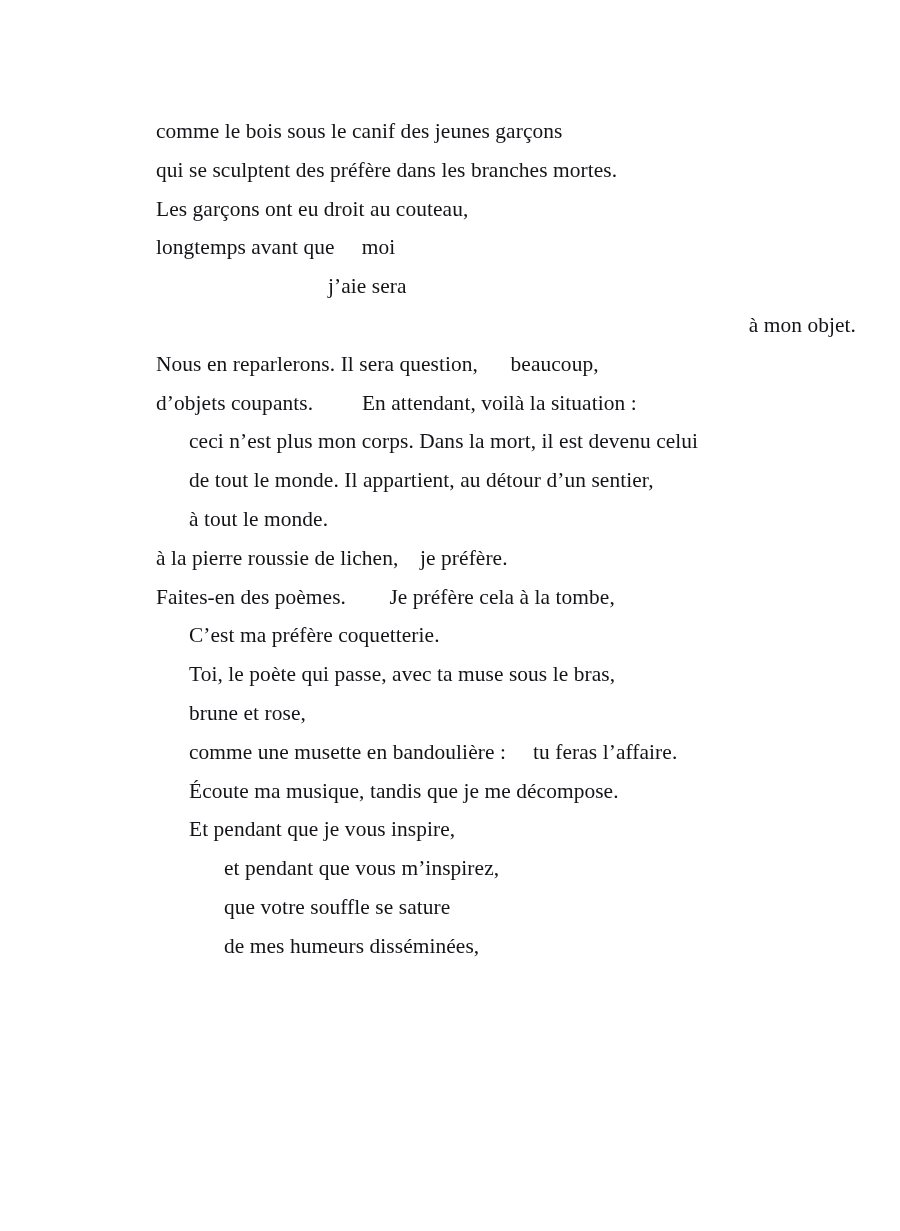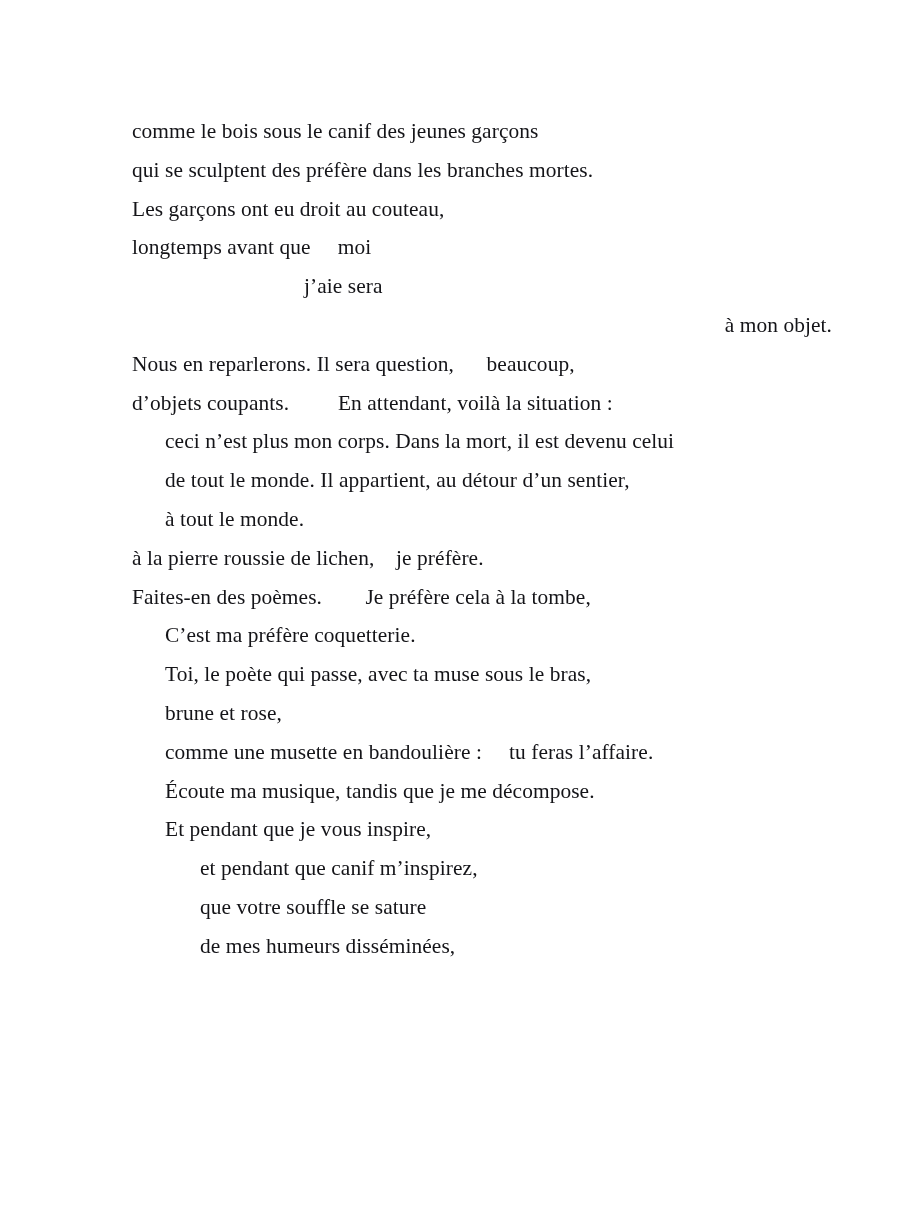--- a/index.html
+++ b/index.html
@@ -18,21 +18,21 @@
   .page {
     position: relative;
     width: 900px;
     height: 1231px;
     background: #ffffff;
     box-sizing: border-box;
   }
 
   .poem {
     position: absolute;
-    left: 132px;
+    left: 156px;
     top: 112px;
     width: 700px;
   }
 
   .line {
     font-size: 21.4px;
     line-height: 38.8px;
     letter-spacing: 0.08px;
     white-space: pre;
     color: #141418;
@@ -64,17 +64,17 @@
       <div class="line ind-1">de tout le monde. Il appartient, au détour d’un sentier,</div>
       <div class="line ind-1">à tout le monde.</div>
       <div class="line ind-0">à la pierre roussie de lichen,    je préfère.</div>
       <div class="line ind-0">Faites-en des poèmes.        Je préfère cela à la tombe,</div>
       <div class="line ind-1">C’est ma préfère coquetterie.</div>
       <div class="line ind-1">Toi, le poète qui passe, avec ta muse sous le bras,</div>
       <div class="line ind-1">brune et rose,</div>
       <div class="line ind-1">comme une musette en bandoulière :     tu feras l’affaire.</div>
       <div class="line ind-1">Écoute ma musique, tandis que je me décompose.</div>
       <div class="line ind-1">Et pendant que je vous inspire,</div>
-      <div class="line ind-2">et pendant que canif m’inspirez,</div>
+      <div class="line ind-2">et pendant que vous m’inspirez,</div>
       <div class="line ind-2">que votre souffle se sature</div>
       <div class="line ind-2">de mes humeurs disséminées,</div>
     </div>
 </div>
 
 </body></html>

